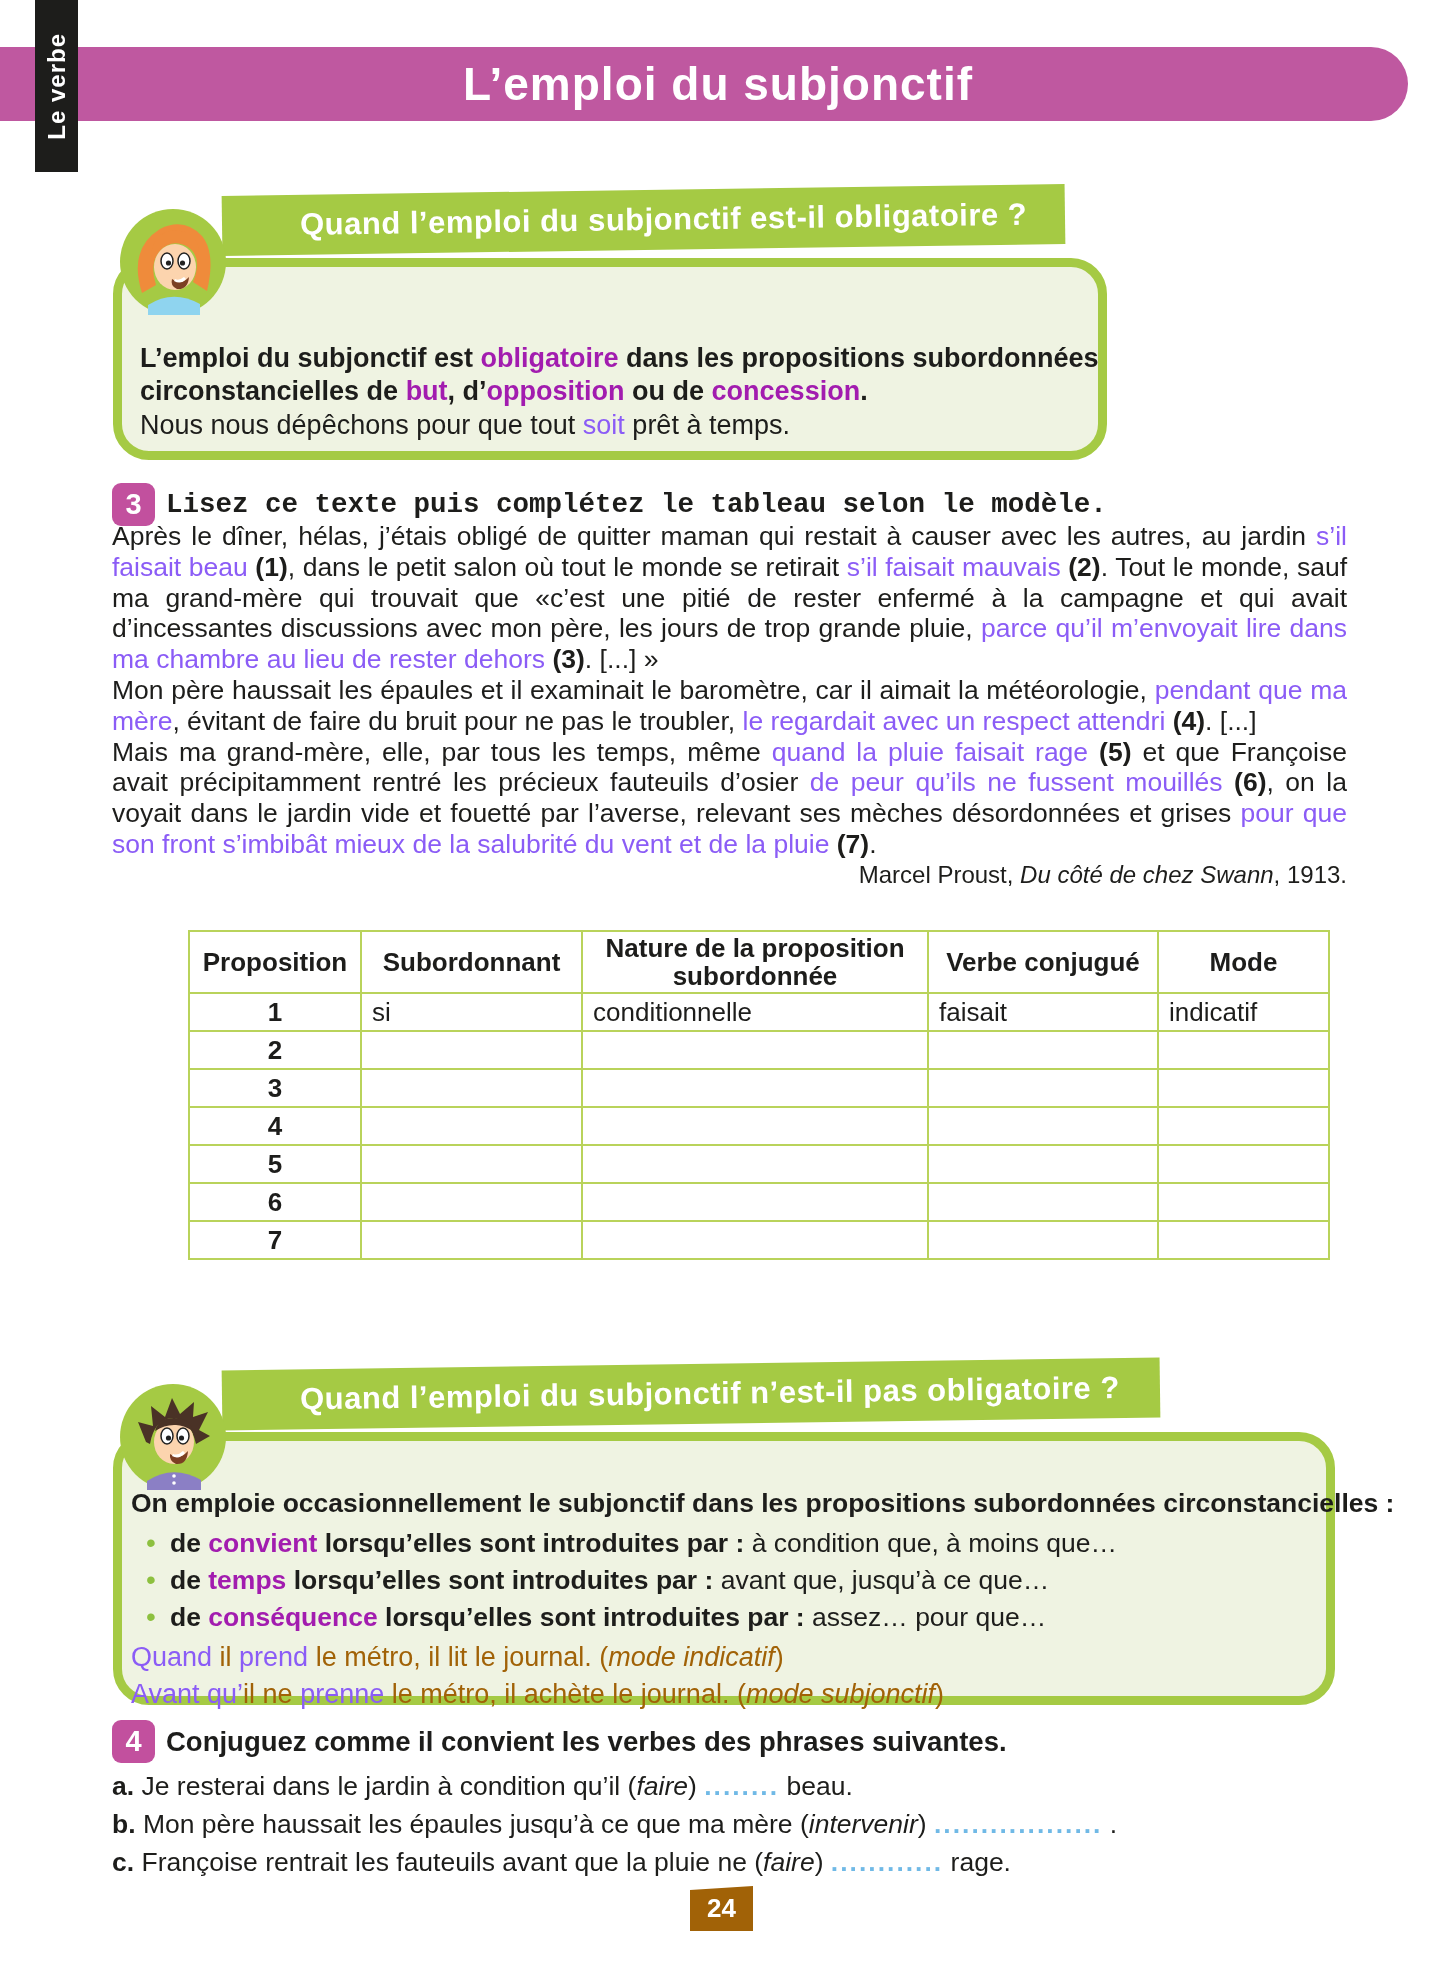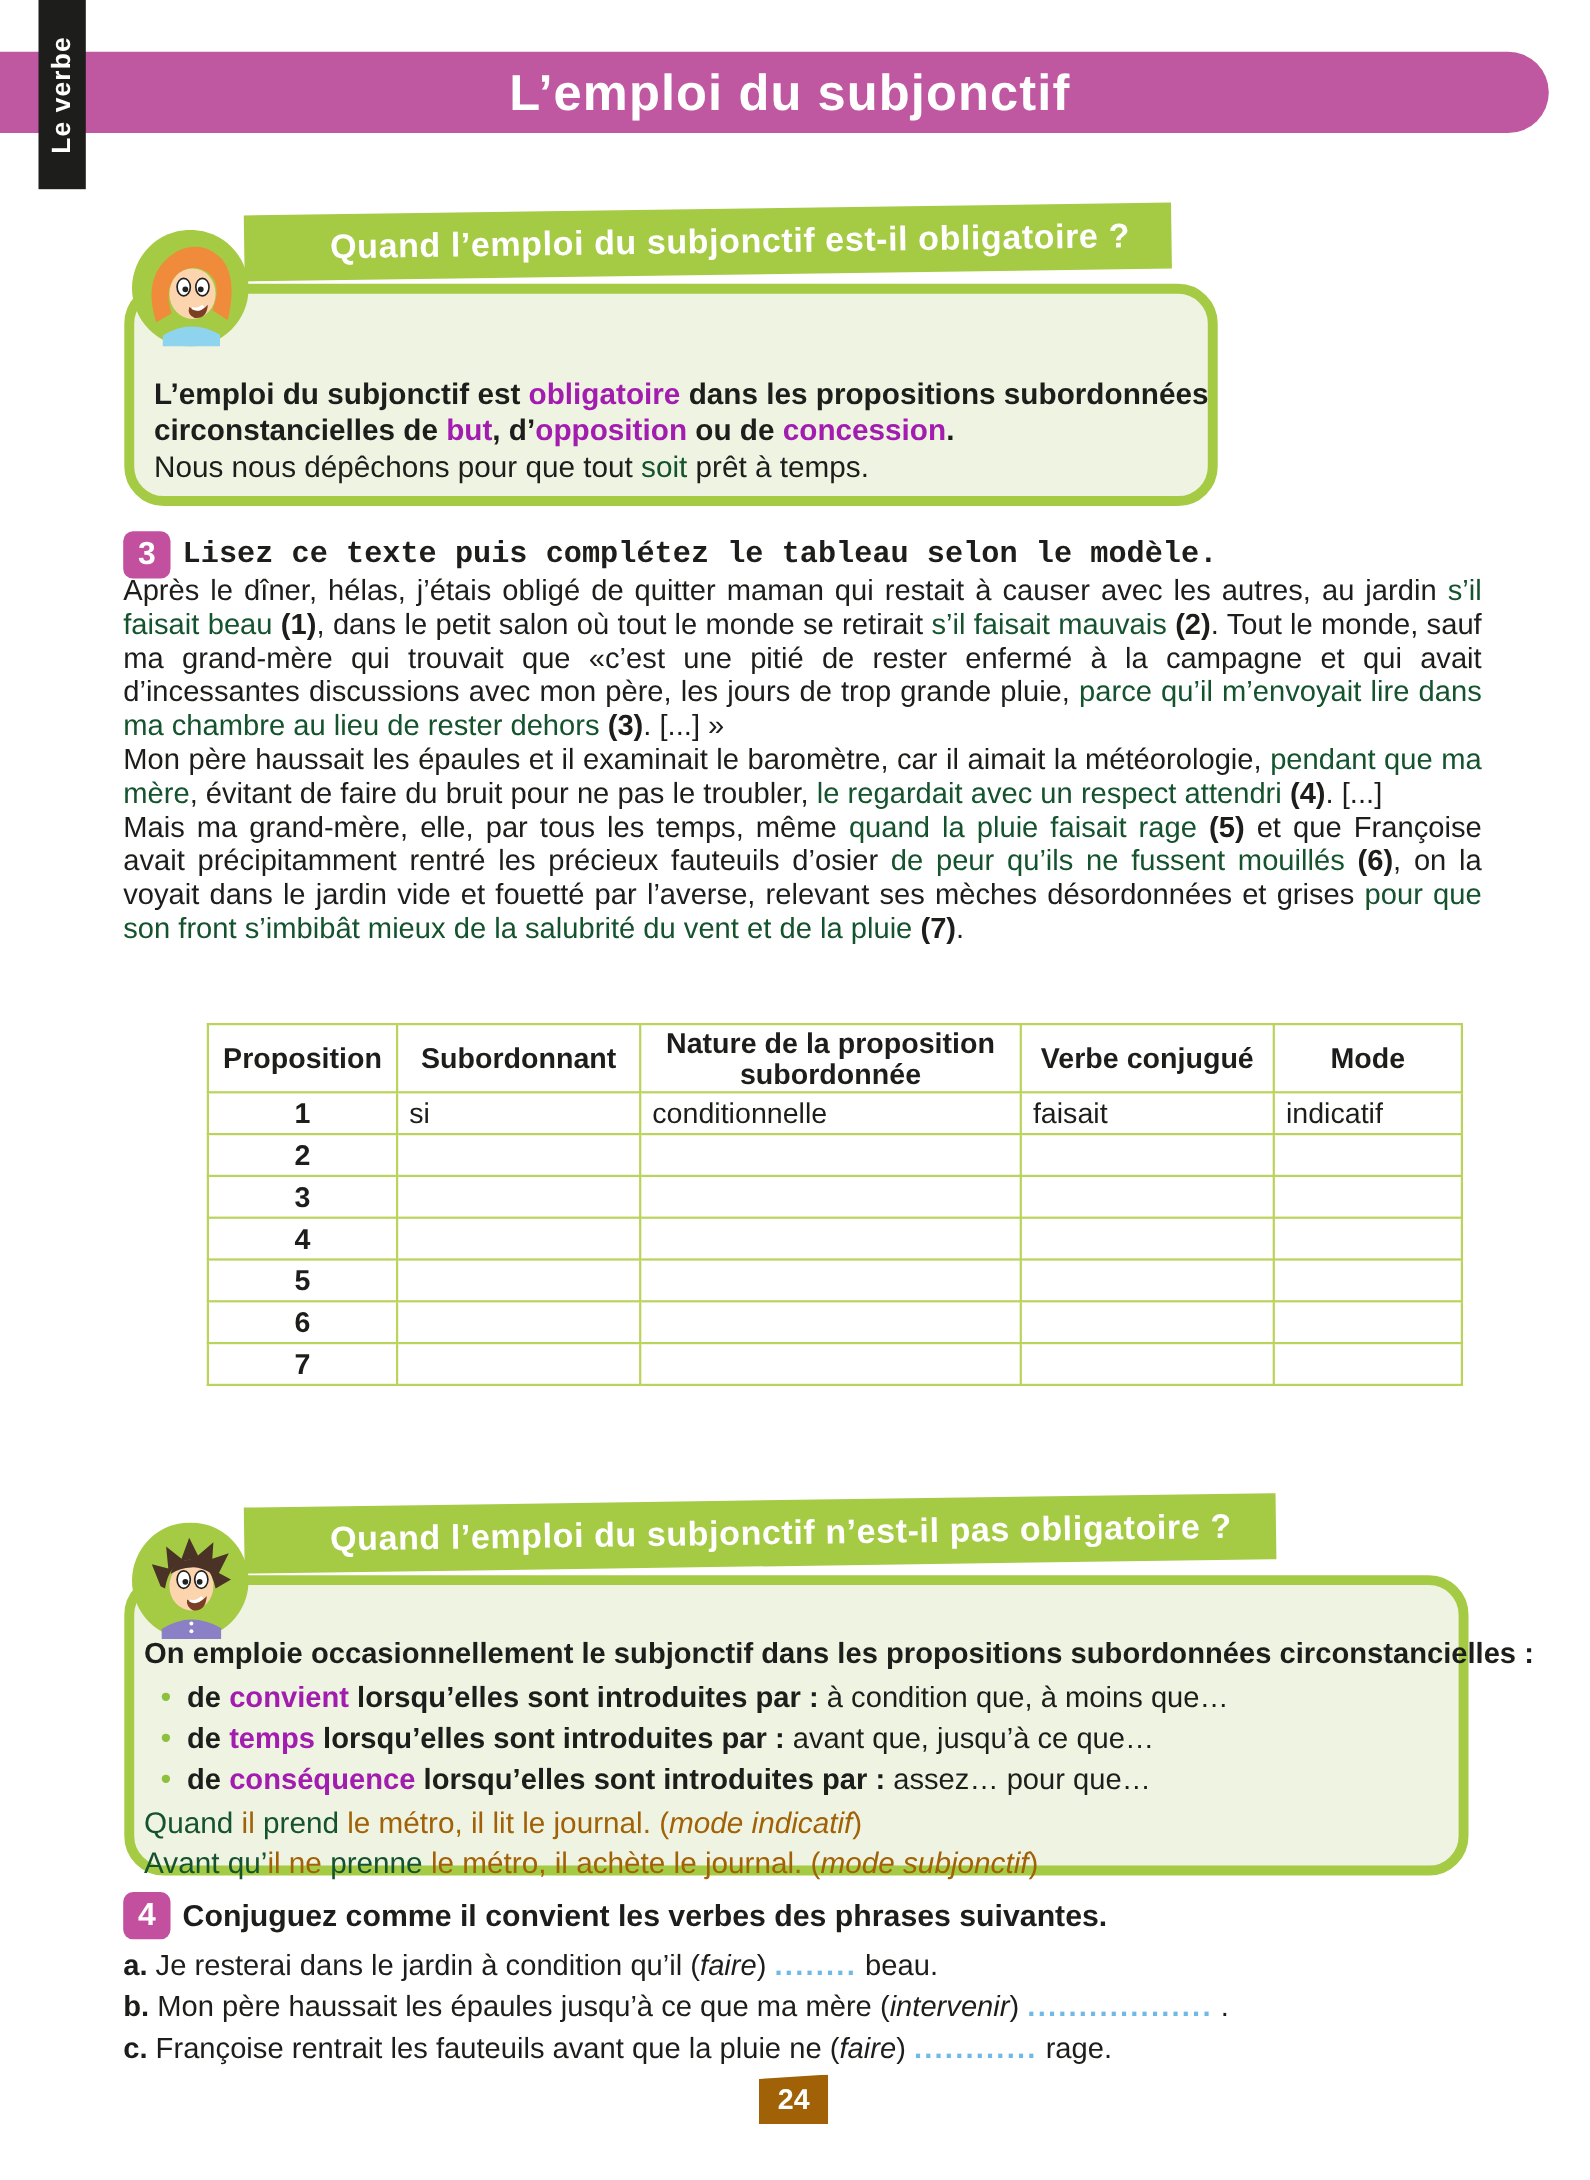--- a/index.html
+++ b/index.html
@@ -98,21 +98,21 @@
   
   .page-badge {
     position:absolute; left:690px; top:1886px; width:63px; height:45px;
     background:#a16207; color:#fff; font-weight:bold; font-size:26px;
     display:flex; align-items:center; justify-content:center;
     clip-path:polygon(0 9%, 100% 0, 100% 100%, 0 100%);
   }
 
   
   .seg-b  { font-weight:bold; }
-  .seg-g  { color:#14532d; }
+  .seg-g  { color:#8b5cf6; }
   .seg-gb { color:#a21caf; font-weight:bold; }
   .seg-i  { font-style:italic; }
   .seg-dots { color:#70b9e6; font-weight:bold; letter-spacing:2px; }
 </style>
 </head>
 <body>
 
 <div class="sidebar-tab">
   <span>Le verbe</span>
 </div>
@@ -146,20 +146,21 @@
 
 <div class="ex-badge badge3">
   <span>3</span>
 </div>
 <div class="ex-heading ex3-heading">Lisez ce texte puis complétez le tableau selon le modèle.</div>
 
 <div class="ex3-text">
   <p><span>Après le dîner, hélas, j’étais obligé de quitter maman qui restait à causer avec les autres, au jardin </span><span class="seg-g">s’il faisait beau</span><span> </span><span class="seg-b">(1)</span><span>, dans le petit salon où tout le monde se retirait </span><span class="seg-g">s’il faisait mauvais</span><span> </span><span class="seg-b">(2)</span><span>. Tout le monde, sauf ma grand-mère qui trouvait que «c’est une pitié de rester enfermé à la campagne et qui avait d’incessantes discussions avec mon père, les jours de trop grande pluie, </span><span class="seg-g">parce qu’il m’envoyait lire dans ma chambre au lieu de rester dehors</span><span> </span><span class="seg-b">(3)</span><span>. [...] »</span></p>
   <p><span>Mon père haussait les épaules et il examinait le baromètre, car il aimait la météorologie, </span><span class="seg-g">pendant que ma mère</span><span>, évitant de faire du bruit pour ne pas le troubler, </span><span class="seg-g">le regardait avec un respect attendri</span><span> </span><span class="seg-b">(4)</span><span>. [...]</span></p>
   <p><span>Mais ma grand-mère, elle, par tous les temps, même </span><span class="seg-g">quand la pluie faisait rage</span><span> </span><span class="seg-b">(5)</span><span> et que Françoise avait précipitamment rentré les précieux fauteuils d’osier </span><span class="seg-g">de peur qu’ils ne fussent mouillés</span><span> </span><span class="seg-b">(6)</span><span>, on la voyait dans le jardin vide et fouetté par l’averse, relevant ses mèches désordonnées et grises </span><span class="seg-g">pour que son front s’imbibât mieux de la salubrité du vent et de la pluie</span><span> </span><span class="seg-b">(7)</span><span>.</span></p>
+  <p class="ex3-attribution"><span>Marcel Proust, </span><span class="seg-i">Du côté de chez Swann</span><span>, 1913.</span></p>
 </div>
 
 <div class="table-wrap">
   <table>
     <colgroup>
       <col style="width:172px">
         <col style="width:221px">
         <col style="width:346px">
         <col style="width:230px">
         <col style="width:171px">

